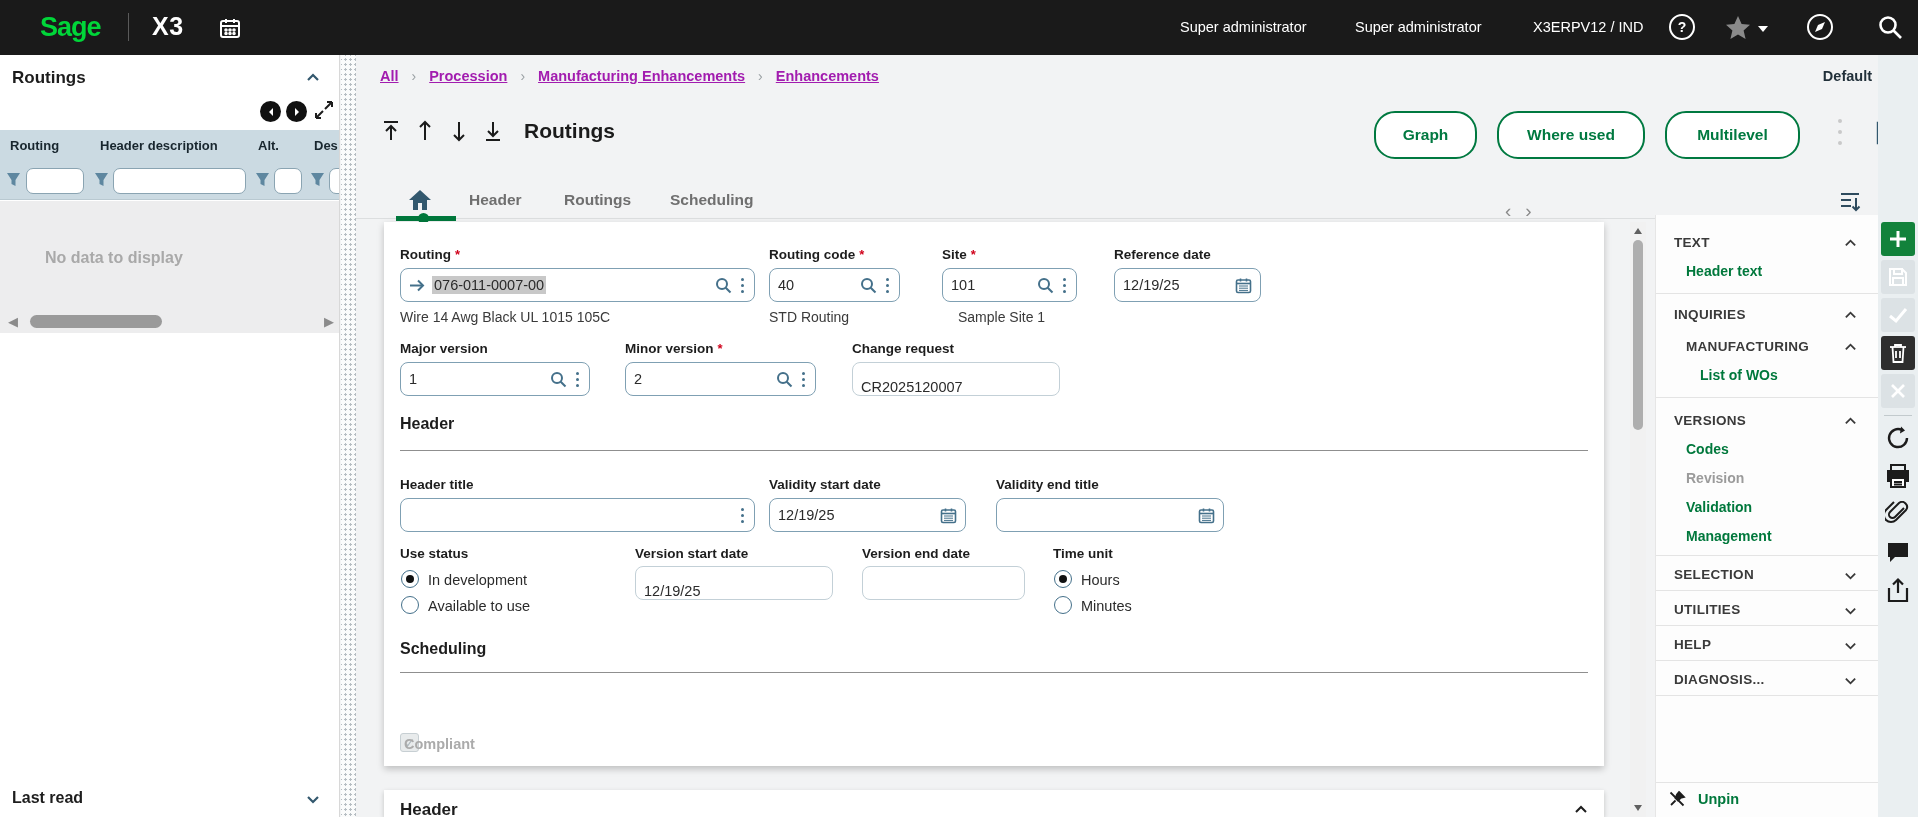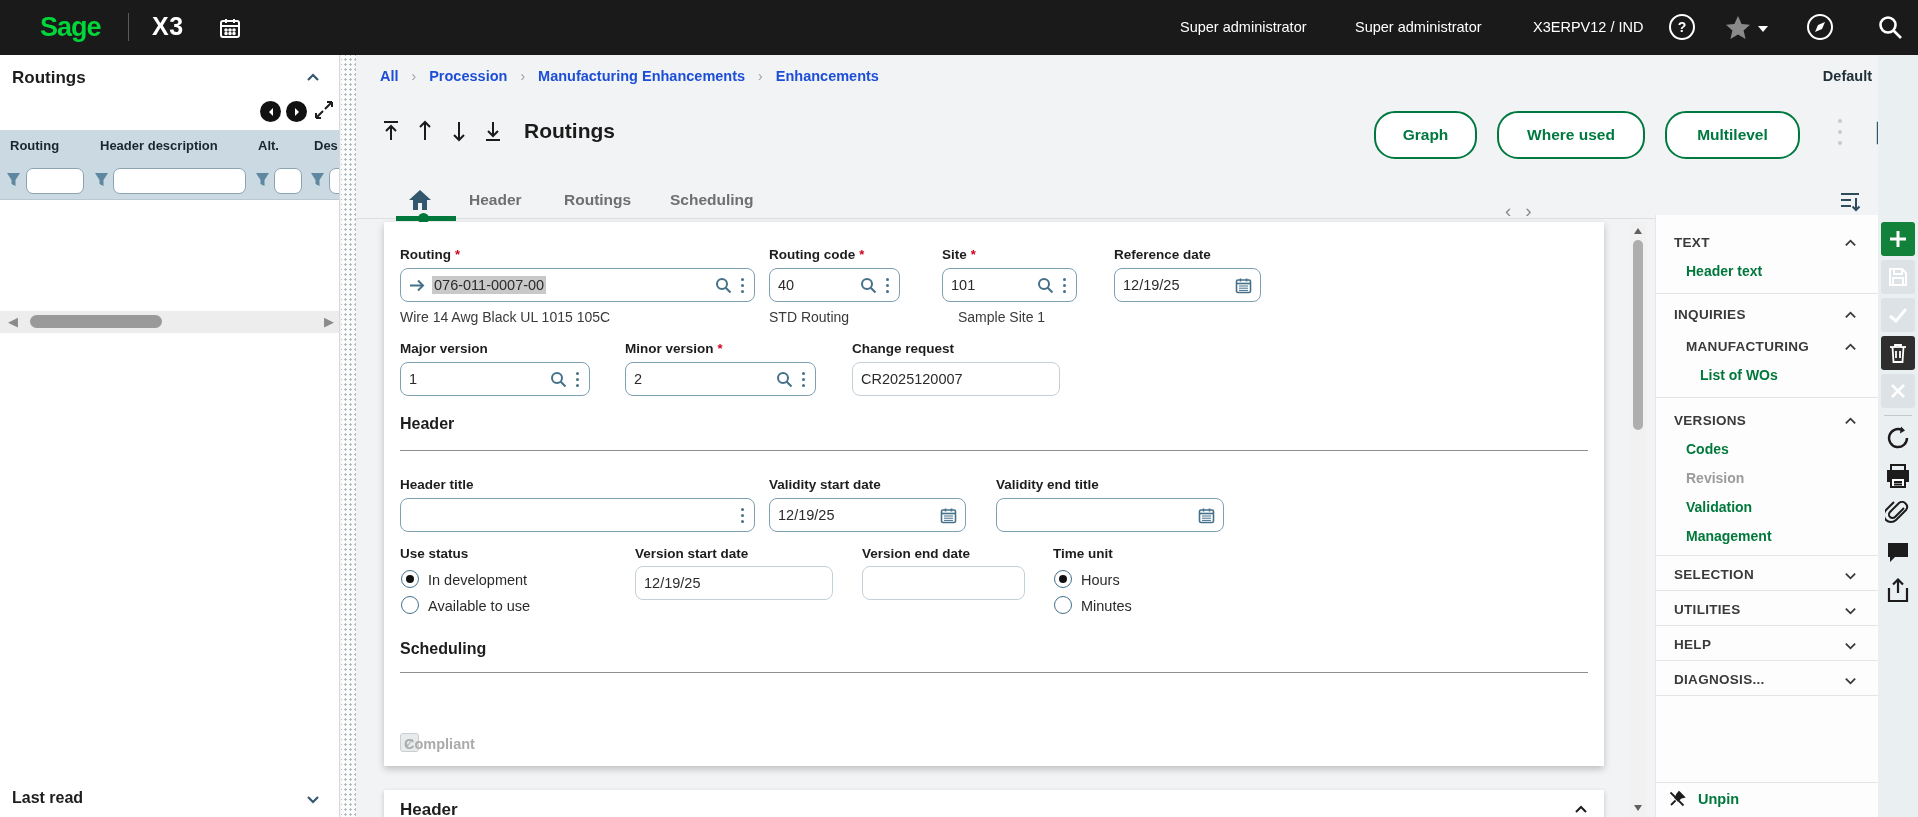--- a/index.html
+++ b/index.html
@@ -34,21 +34,21 @@
   .scroll-arrow { position:absolute; top:4px; font-size:13px; color:#8b8b8b; line-height:13px; }
   .lp-footer { position:absolute; left:0; bottom:0; width:372px; height:34px; background:#fff; }
   .lp-footer span { position:absolute; left:12px; top:6px; font-size:16px; font-weight:bold; color:#1d1d1d; }
 
   
   #gutter { position:absolute; left:341px; top:55px; width:15px; height:762px; background:#fafbfb;
     background-image:radial-gradient(#b6bdc2 1px, transparent 1.2px); background-size:5px 5px; background-position:2px 2px; }
 
   
   .crumb-row { position:absolute; left:380px; top:68px; font-size:14.5px; display:flex; gap:13px; align-items:center; }
-  .crumb { color:#1d4ed8; font-weight:bold; cursor:pointer; white-space:nowrap; }
+  .crumb { color:#a21caf; text-decoration:underline; font-weight:bold; cursor:pointer; white-space:nowrap; }
   .crumb-sep { color:#9aa0a3; font-size:14px; }
   .view-selector { position:absolute; top:68px; right:28px; font-size:14.5px; font-weight:bold; color:#22303a; display:flex; gap:8px; align-items:center; }
   .caret-down { width:0; height:0; border-left:5px solid transparent; border-right:5px solid transparent; border-top:6px solid #44606f; }
 
   .title-row { position:absolute; left:380px; top:108px; height:46px; display:flex; align-items:center; }
   .nav-arrow { width:22px; height:24px; margin-right:12px; color:#1b1b1b; }
   .page-title { font-size:21px; font-weight:bold; color:#1b1b1b; margin-left:8px; }
   .pill-btn { position:absolute; top:111px; height:48px; border:2px solid #007940; border-radius:21px; background:#fff;
     color:#007940; font-weight:bold; font-size:15.5px; display:flex; align-items:center; justify-content:center; padding:0 24px; white-space:nowrap; }
   .vdots { position:absolute; width:4px; height:26px; display:flex; flex-direction:column; justify-content:space-between; }
@@ -62,21 +62,21 @@
 
   
   #card1 { position:absolute; left:384px; top:222px; width:1220px; height:544px; background:#fff; box-shadow:0 3px 7px rgba(0,0,0,0.22); }
   #card2 { position:absolute; left:384px; top:790px; width:1220px; height:27px; background:#fff; box-shadow:0 2px 5px rgba(0,0,0,0.2); }
   .card-pager { position:absolute; left:1505px; top:200px; font-size:19px; color:#8a8a8a; letter-spacing:14px; }
 
   .lbl { position:absolute; font-size:13.5px; font-weight:bold; color:#1d1d1d; white-space:nowrap; }
   .req { color:#d0021b; margin-left:4px; font-size:13px; }
   .desc { position:absolute; font-size:14px; color:#3a3a3a; white-space:nowrap; }
   .fbox { position:absolute; height:34px; border:1.5px solid #7fa0b3; border-radius:8px; background:#fff; display:flex; align-items:center; padding:0 8px; }
-  .fbox.ro { border:1px solid #c3d0d7; }
+  .fbox.ro { border:1px solid #c3d0d7;align-items:flex-end; }
   .fbox .val { font-size:14.5px; color:#2b2b2b; white-space:nowrap; }
   .fbox .val.selhl { background:#c8c8c8; padding:1px 2px; }
   .fbox .spacer { flex:1; }
   .in-ic { width:17px; height:17px; color:#44708a; flex:0 0 auto; margin-left:7px; }
   .in-dots { width:3px; height:15px; display:flex; flex-direction:column; justify-content:space-between; margin-left:9px; margin-right:2px; flex:0 0 auto; }
   .in-dots i { width:3px; height:3px; border-radius:50%; background:#44708a; }
 
   .grp-title { position:absolute; font-size:16px; font-weight:bold; color:#1d1d1d; }
   .grp-rule { position:absolute; left:16px; width:1188px; height:1px; background:#8f8f8f; }
 
@@ -217,20 +217,23 @@
           </svg>
       </div>
       <input class="filter-input" style="left: 274px; width: 28px;">
       <div class="funnel" style="left:310px;">
         <svg viewBox="0 0 15 16">
             <path d="M1 1 H14 L9.5 8 V14 L5.5 12 V8 Z" fill="#5e87a0"></path>
           </svg>
       </div>
       <input class="filter-input" style="left: 329px; width: 20px;">
     </div>
+    <div class="lp-empty">
+      <span>No data to display</span>
+    </div>
     <div class="lp-hscroll">
       <div class="scroll-arrow" style="left:8px;">◀</div>
       <div class="lp-thumb"></div>
       <div class="scroll-arrow" style="left:324px;">▶</div>
     </div>
     <div class="lp-footer">
       <span>Last read</span>
       <div class="abs" style="left:306px; top:9px;">
         <svg class="chev" viewBox="0 0 14 14" fill="none" stroke="#33586e" stroke-width="2.2">
             <path d="M2 5 L7 10 L12 5"></path>

